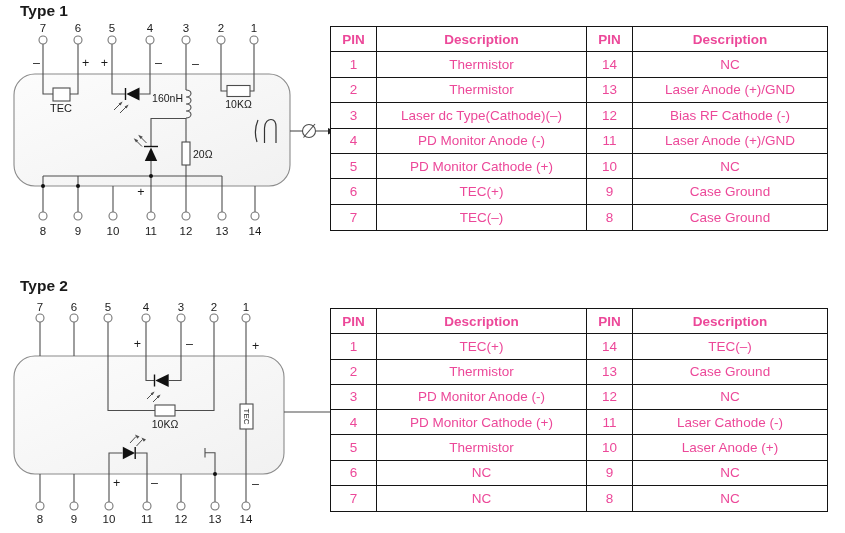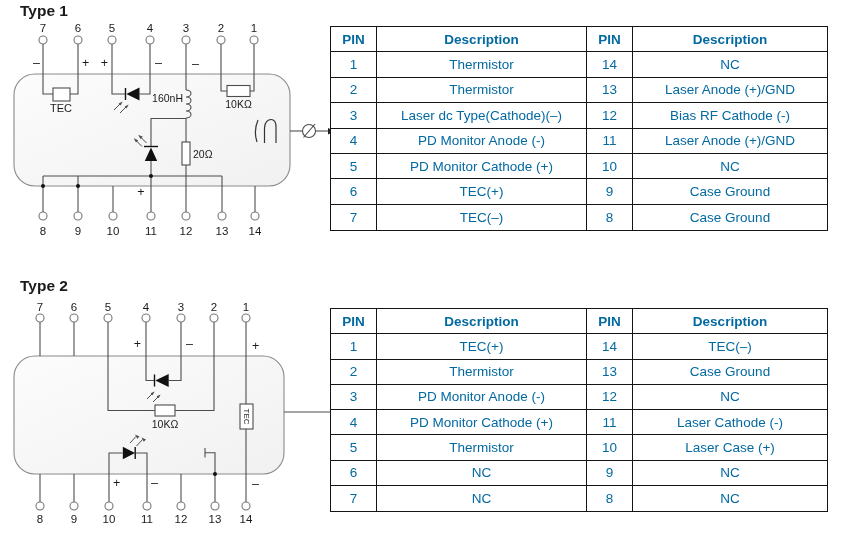--- a/index.html
+++ b/index.html
@@ -1,17 +1,17 @@
 <!DOCTYPE html>
 <html><head>
 <meta charset="utf-8">
 <style>
   html,body{margin:0;padding:0;background:#fff;}
   .stage{position:relative;width:845px;height:533px;background:#fff;overflow:hidden;
-         font-family:"Liberation Sans",sans-serif;color:#0369a1;}
+         font-family:"Liberation Sans",sans-serif;color:#ec4899;}
   svg{position:absolute;display:block;}
   svg text{font-family:"Liberation Sans",sans-serif;fill:#1a1a1a;}
   .pintable{position:absolute;left:330px;width:498px;display:flex;flex-direction:column;
             border:1.6px solid #141414;background:#fff;box-sizing:border-box;}
   .tr{flex:1;display:flex;min-height:0;}
   .tr>div{border-right:1.4px solid #141414;border-bottom:1.4px solid #141414;
           display:flex;align-items:center;justify-content:center;
           font-size:13.5px;white-space:nowrap;box-sizing:border-box;}
   .tr:last-child>div{border-bottom:none;}
   .tr>div:last-child{border-right:none;}
@@ -351,21 +351,21 @@
     <div class="tr">
       <div class="c1">4</div>
       <div class="c2">PD Monitor Cathode (+)</div>
       <div class="c3">11</div>
       <div class="c4">Laser Cathode (-)</div>
     </div>
     <div class="tr">
       <div class="c1">5</div>
       <div class="c2">Thermistor</div>
       <div class="c3">10</div>
-      <div class="c4">Laser Case (+)</div>
+      <div class="c4">Laser Anode (+)</div>
     </div>
     <div class="tr">
       <div class="c1">6</div>
       <div class="c2">NC</div>
       <div class="c3">9</div>
       <div class="c4">NC</div>
     </div>
     <div class="tr">
       <div class="c1">7</div>
       <div class="c2">NC</div>

